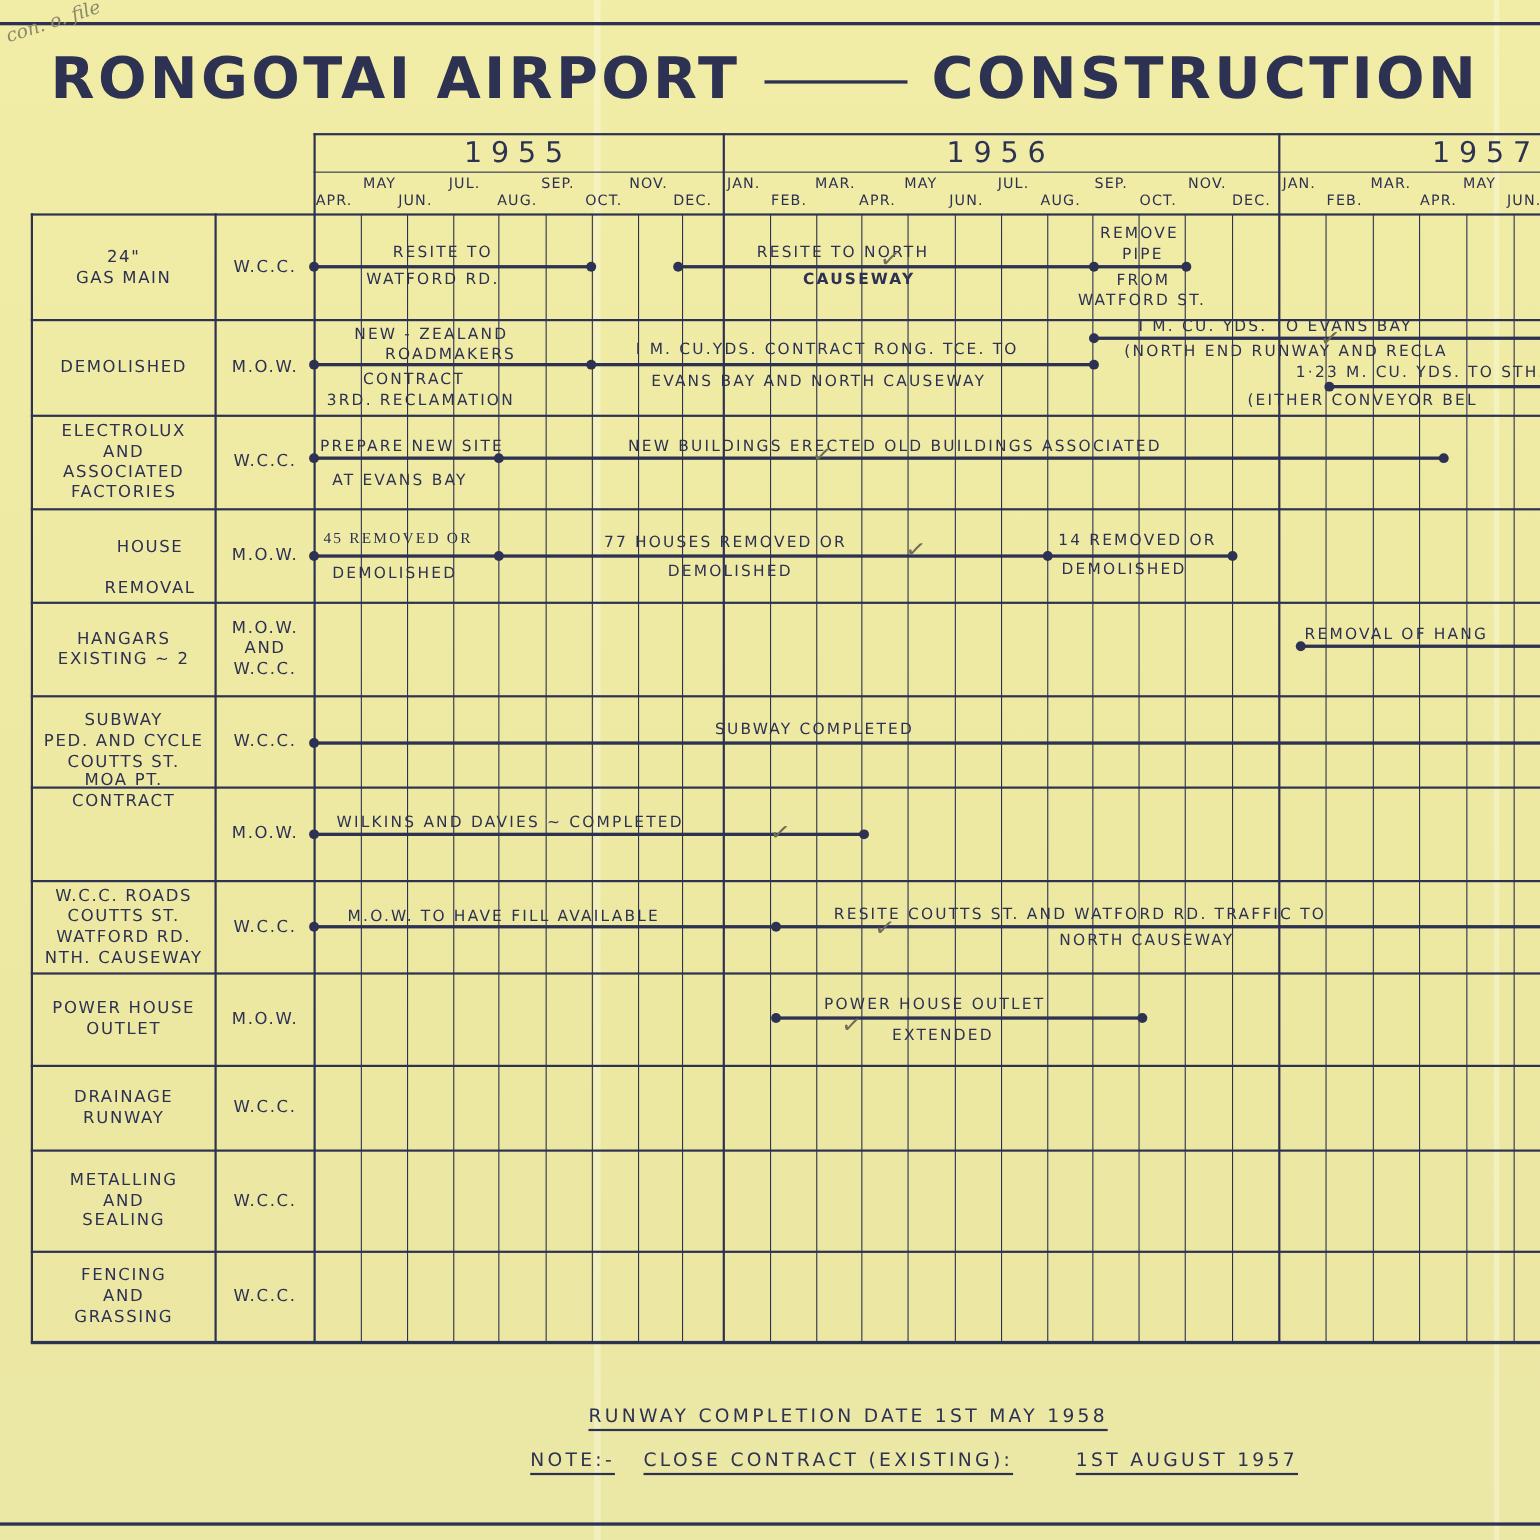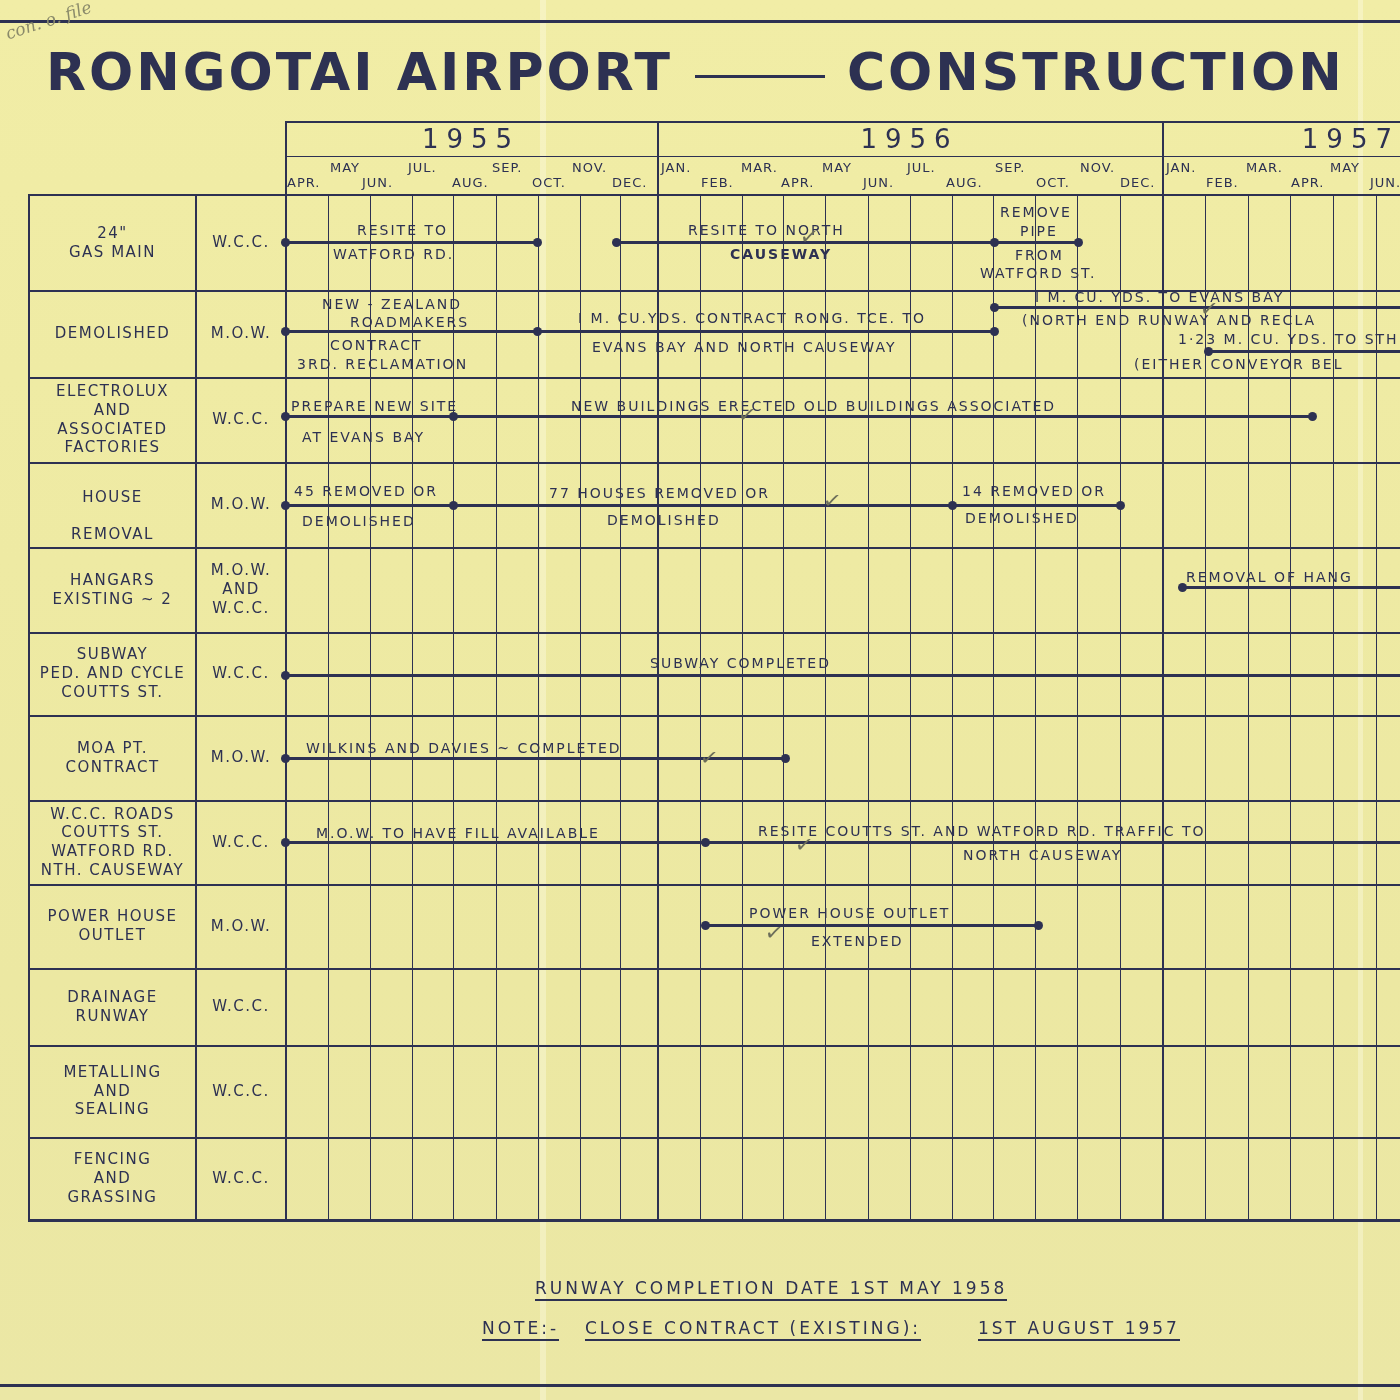--- a/index.html
+++ b/index.html
@@ -118,37 +118,37 @@
     <div class="hline" style="left: 28px; top: 290px; width: 1372px;"></div>
     <div class="cell" style="left: 30px; top: 290px; width: 165px; height: 87px;">DEMOLISHED</div>
     <div class="cell" style="left: 197px; top: 290px; width: 88px; height: 87px;">M.O.W.</div>
     <div class="hline" style="left: 28px; top: 377px; width: 1372px;"></div>
     <div class="cell" style="left: 30px; top: 377px; width: 165px; height: 85px;">ELECTROLUX
 AND
 ASSOCIATED
 FACTORIES</div>
     <div class="cell" style="left: 197px; top: 377px; width: 88px; height: 85px;">W.C.C.</div>
     <div class="hline" style="left: 28px; top: 462px; width: 1372px;"></div>
-    <div class="cell" style="left: 30px; top: 462px; width: 165px; height: 108px;">HOUSE
+    <div class="cell" style="left: 30px; top: 462px; width: 165px; height: 108px; padding-left: 24px;">HOUSE
 
 REMOVAL</div>
     <div class="cell" style="left: 197px; top: 462px; width: 88px; height: 85px;">M.O.W.</div>
     <div class="hline" style="left: 28px; top: 547px; width: 1372px;"></div>
     <div class="cell" style="left: 30px; top: 547px; width: 165px; height: 85px;">HANGARS
 EXISTING ~ 2</div>
     <div class="cell" style="left: 197px; top: 547px; width: 88px; height: 85px;">M.O.W.
 AND
 W.C.C.</div>
     <div class="hline" style="left: 28px; top: 632px; width: 1372px;"></div>
     <div class="cell" style="left: 30px; top: 632px; width: 165px; height: 83px;">SUBWAY
 PED. AND CYCLE
 COUTTS ST.</div>
     <div class="cell" style="left: 197px; top: 632px; width: 88px; height: 83px;">W.C.C.</div>
     <div class="hline" style="left: 28px; top: 715px; width: 1372px;"></div>
-    <div class="cell" style="left: 30px; top: 715px; width: 165px; height: 85px;">MOA PT.
+    <div class="cell" style="left: 30px; top: 676px; width: 165px; height: 85px;">MOA PT.
 CONTRACT</div>
     <div class="cell" style="left: 197px; top: 715px; width: 88px; height: 85px;">M.O.W.</div>
     <div class="hline" style="left: 28px; top: 800px; width: 1372px;"></div>
     <div class="cell" style="left: 30px; top: 800px; width: 165px; height: 84px;">W.C.C. ROADS
 COUTTS ST.
 WATFORD RD.
 NTH. CAUSEWAY</div>
     <div class="cell" style="left: 197px; top: 800px; width: 88px; height: 84px;">W.C.C.</div>
     <div class="hline" style="left: 28px; top: 884px; width: 1372px;"></div>
     <div class="cell" style="left: 30px; top: 884px; width: 165px; height: 84px;">POWER HOUSE
@@ -225,21 +225,21 @@
     <div class="lbl" style="left: 297px; top: 356px;">3RD.  RECLAMATION</div>
     <div class="lbl" style="left: 578px; top: 310px;">I M. CU.YDS.  CONTRACT   RONG. TCE.  TO</div>
     <div class="lbl" style="left: 592px; top: 339px;">EVANS    BAY   AND   NORTH    CAUSEWAY</div>
     <div class="lbl" style="left: 1035px; top: 289px;">I M.   CU. YDS.   TO   EVANS    BAY</div>
     <div class="lbl" style="left: 1022px; top: 312px;">(NORTH   END   RUNWAY   AND   RECLA</div>
     <div class="lbl" style="left: 1178px; top: 331px;">1·23 M.  CU. YDS.  TO  STH.</div>
     <div class="lbl" style="left: 1134px; top: 356px;">(EITHER    CONVEYOR    BEL</div>
     <div class="lbl" style="left: 291px; top: 398px;">PREPARE   NEW   SITE</div>
     <div class="lbl" style="left: 302px; top: 429px;">AT   EVANS   BAY</div>
     <div class="lbl" style="left: 571px; top: 398px;">NEW   BUILDINGS   ERECTED    OLD   BUILDINGS   ASSOCIATED</div>
-    <div class="lbl" style="left: 294px; top: 483px;">45  REMOVED  OR</div>
+    <div class="lbl" style="left: 294px; top: 483px; font-family: Liberation Serif, serif;">45  REMOVED  OR</div>
     <div class="lbl" style="left: 302px; top: 513px;">DEMOLISHED</div>
     <div class="lbl" style="left: 549px; top: 485px;">77  HOUSES   REMOVED   OR</div>
     <div class="lbl" style="left: 607px; top: 512px;">DEMOLISHED</div>
     <div class="lbl" style="left: 962px; top: 483px;">14  REMOVED   OR</div>
     <div class="lbl" style="left: 965px; top: 510px;">DEMOLISHED</div>
     <div class="lbl" style="left: 1186px; top: 569px;">REMOVAL   OF   HANG</div>
     <div class="lbl" style="left: 650px; top: 655px;">SUBWAY     COMPLETED</div>
     <div class="lbl" style="left: 306px; top: 740px;">WILKINS    AND    DAVIES  ~  COMPLETED</div>
     <div class="lbl" style="left: 316px; top: 825px;">M.O.W.   TO   HAVE   FILL  AVAILABLE</div>
     <div class="lbl" style="left: 758px; top: 823px;">RESITE   COUTTS   ST.   AND   WATFORD    RD.    TRAFFIC    TO</div>

